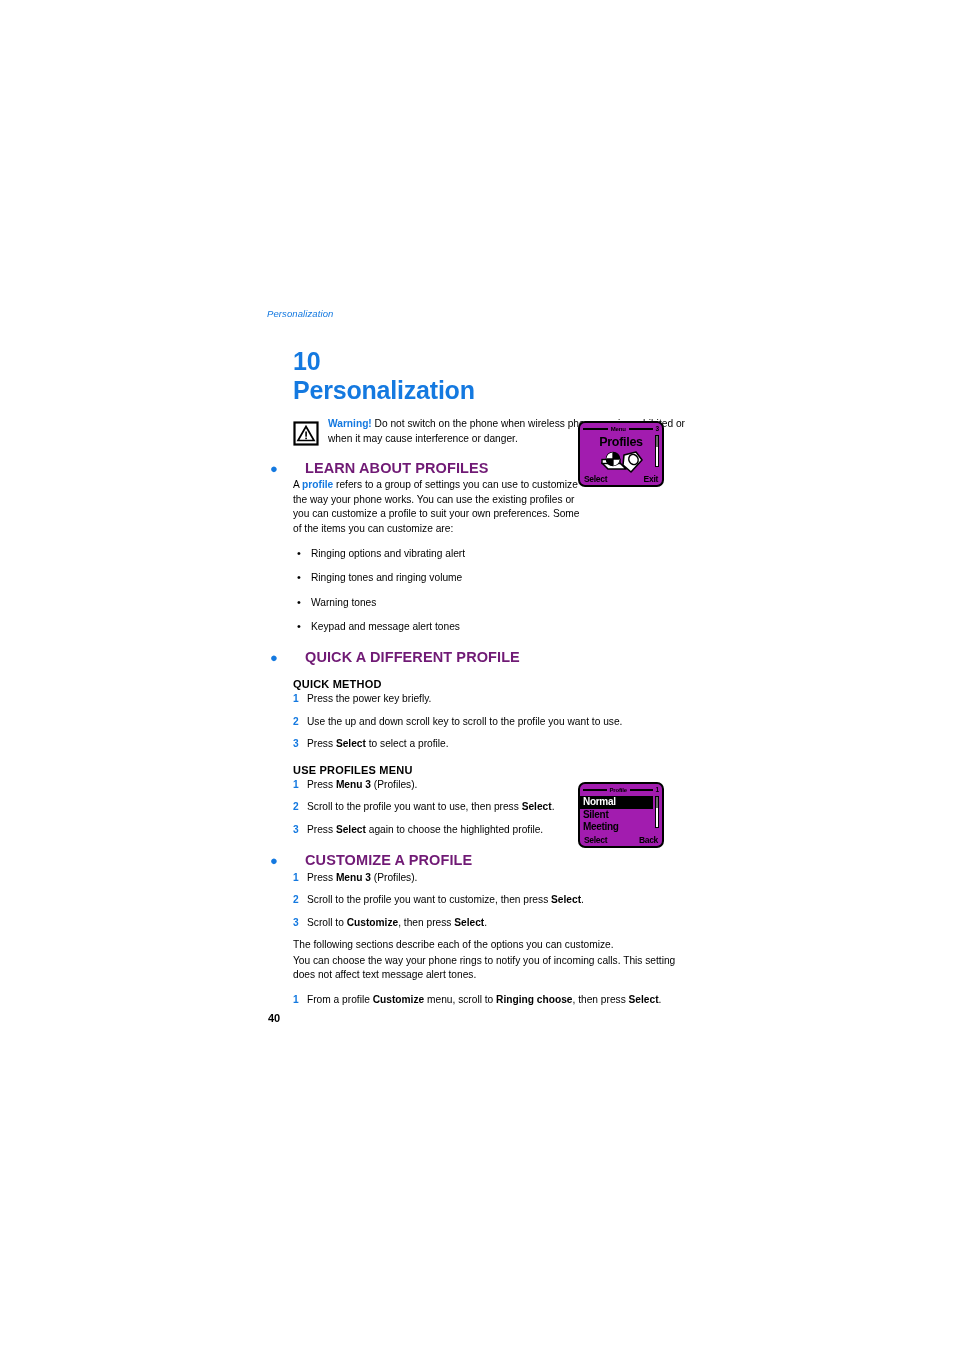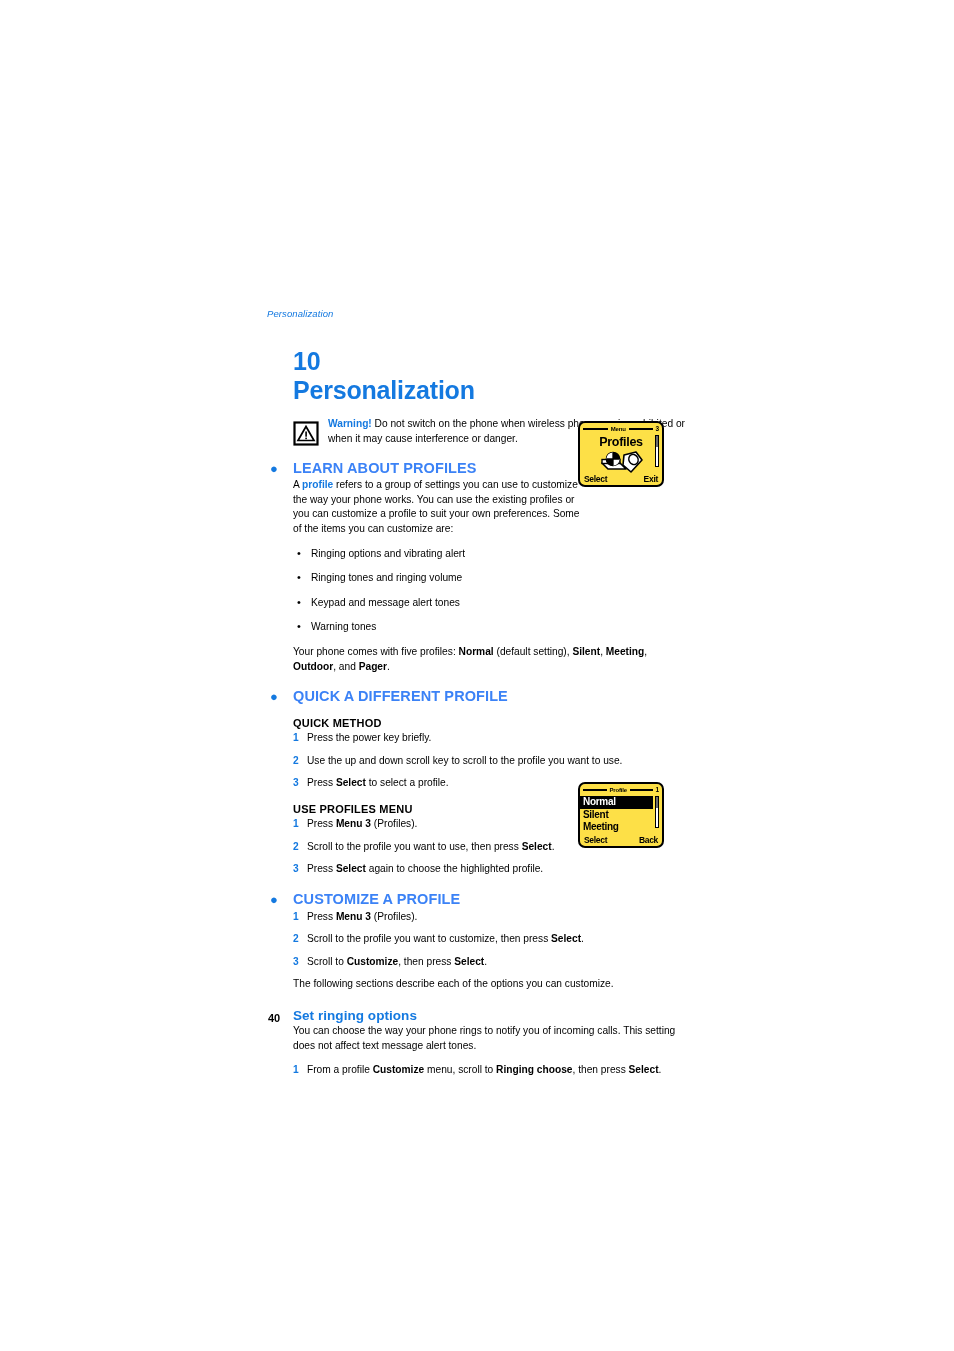--- a/index.html
+++ b/index.html
@@ -77,25 +77,26 @@
   }
   .sec-bullet {
     flex: 0 0 26px;
     color: #1479e0;
     font-size: 13px;
     line-height: 17px;
     padding-left: 3px;
     box-sizing: border-box;
   }
   .sec-title {
-    color: #3b82f6;
+    color: #701a75;
     font-weight: bold;
     font-size: 14.5px;
     letter-spacing: 0.1px;
     line-height: 17px;
+    margin-left: 12px;
   }
 
   .body-block { margin-left: 26px; }
 
   p.para {
     font-size: 10.2px;
     line-height: 14.6px;
     margin: 1px 0 0 0;
   }
   p.para.wide { width: 390px; }
@@ -168,21 +169,21 @@
     width: 92px;
     height: 72px;
   }
   .phone-shell {
     position: absolute;
     left: 0; top: 0;
     width: 86px;
     height: 66px;
     border: 2px solid #000;
     border-radius: 7px;
-    background: #fde047;
+    background: #a21caf;
     box-sizing: border-box;
     overflow: hidden;
   }
   .phone-shadow {
     position: absolute;
     left: 5px; top: 5px;
     width: 86px;
     height: 66px;
     border-radius: 7px;
     background: #bfbfbf;
@@ -313,25 +314,24 @@
       <span class="sec-bullet">●</span>
       <span class="sec-title">LEARN ABOUT PROFILES</span>
     </div>
 
     <div class="body-block">
       <p class="para narrow"><span>A </span><span class="kw">profile</span><span> refers to a group of settings you can use to customize the way your phone works. You can use the existing profiles or you can customize a profile to suit your own preferences. Some of the items you can customize are:</span></p>
 
       <ul class="dots">
         <li>Ringing options and vibrating alert</li>
         <li>Ringing tones and ringing volume</li>
+        <li>Warning tones</li>
         <li>Keypad and message alert tones</li>
-        <li>Warning tones</li>
       </ul>
 
-      <p class="para wide"><span>Your phone comes with five profiles: </span><span class="b">Normal</span><span> (default setting), </span><span class="b">Silent</span><span>, </span><span class="b">Meeting</span><span>, </span><span class="b">Outdoor</span><span>, and </span><span class="b">Pager</span><span>.</span></p>
     </div>
 
     <div class="sec">
       <span class="sec-bullet">●</span>
       <span class="sec-title">QUICK A DIFFERENT PROFILE</span>
     </div>
 
     <div class="body-block">
       <div class="subhead">QUICK METHOD</div>
       <ol class="steps">
@@ -383,21 +383,20 @@
         </li>
         <li>
           <span class="num">3</span>
           <span class="txt narrow"><span>Scroll to </span><span class="b">Customize</span><span>, then press </span><span class="b">Select</span><span>.</span></span>
         </li>
       </ol>
       <p class="para wide">The following sections describe each of the options you can customize.</p>
     </div>
 
     <div class="body-block">
-      <div class="subhead-blue">Set ringing options</div>
       <p class="para wide">You can choose the way your phone rings to notify you of incoming calls. This setting does not affect text message alert tones.</p>
       <ol class="steps" style="margin-top:10px;">
         <li>
           <span class="num">1</span>
           <span class="txt"><span>From a profile </span><span class="b">Customize</span><span> menu, scroll to </span><span class="b">Ringing choose</span><span>, then press </span><span class="b">Select</span><span>.</span></span>
         </li>
       </ol>
     </div>
 
   </div>

